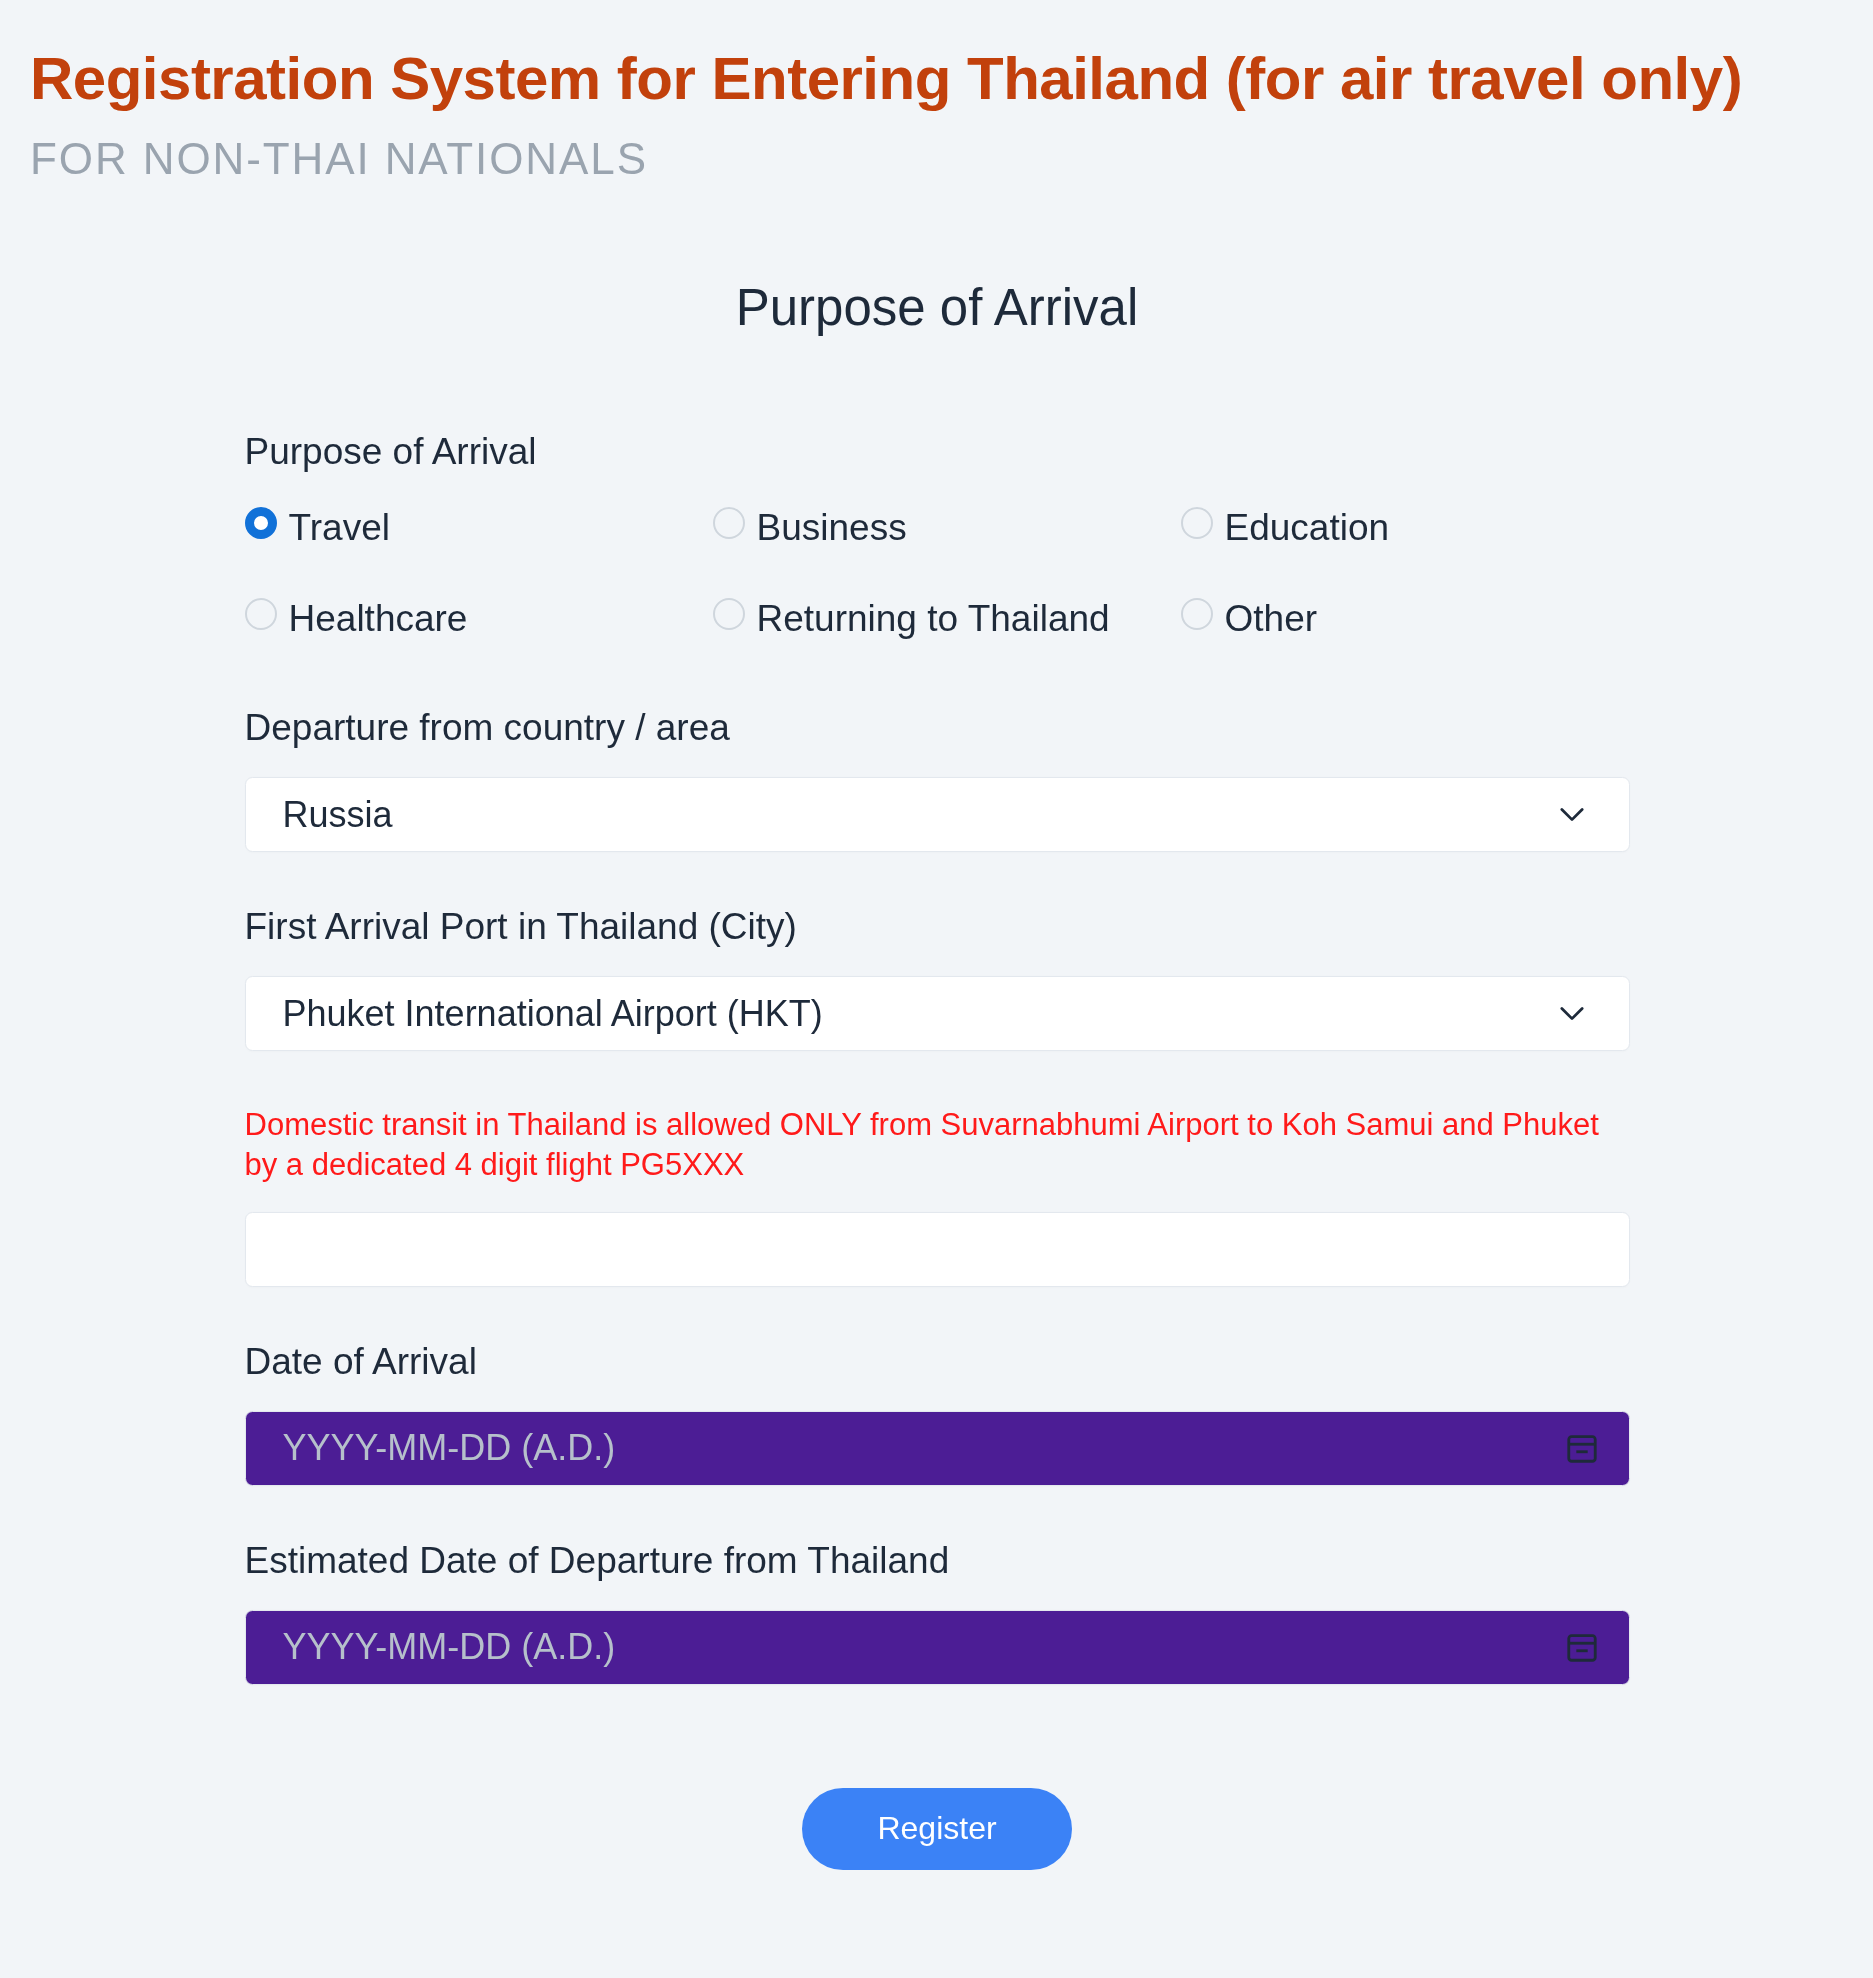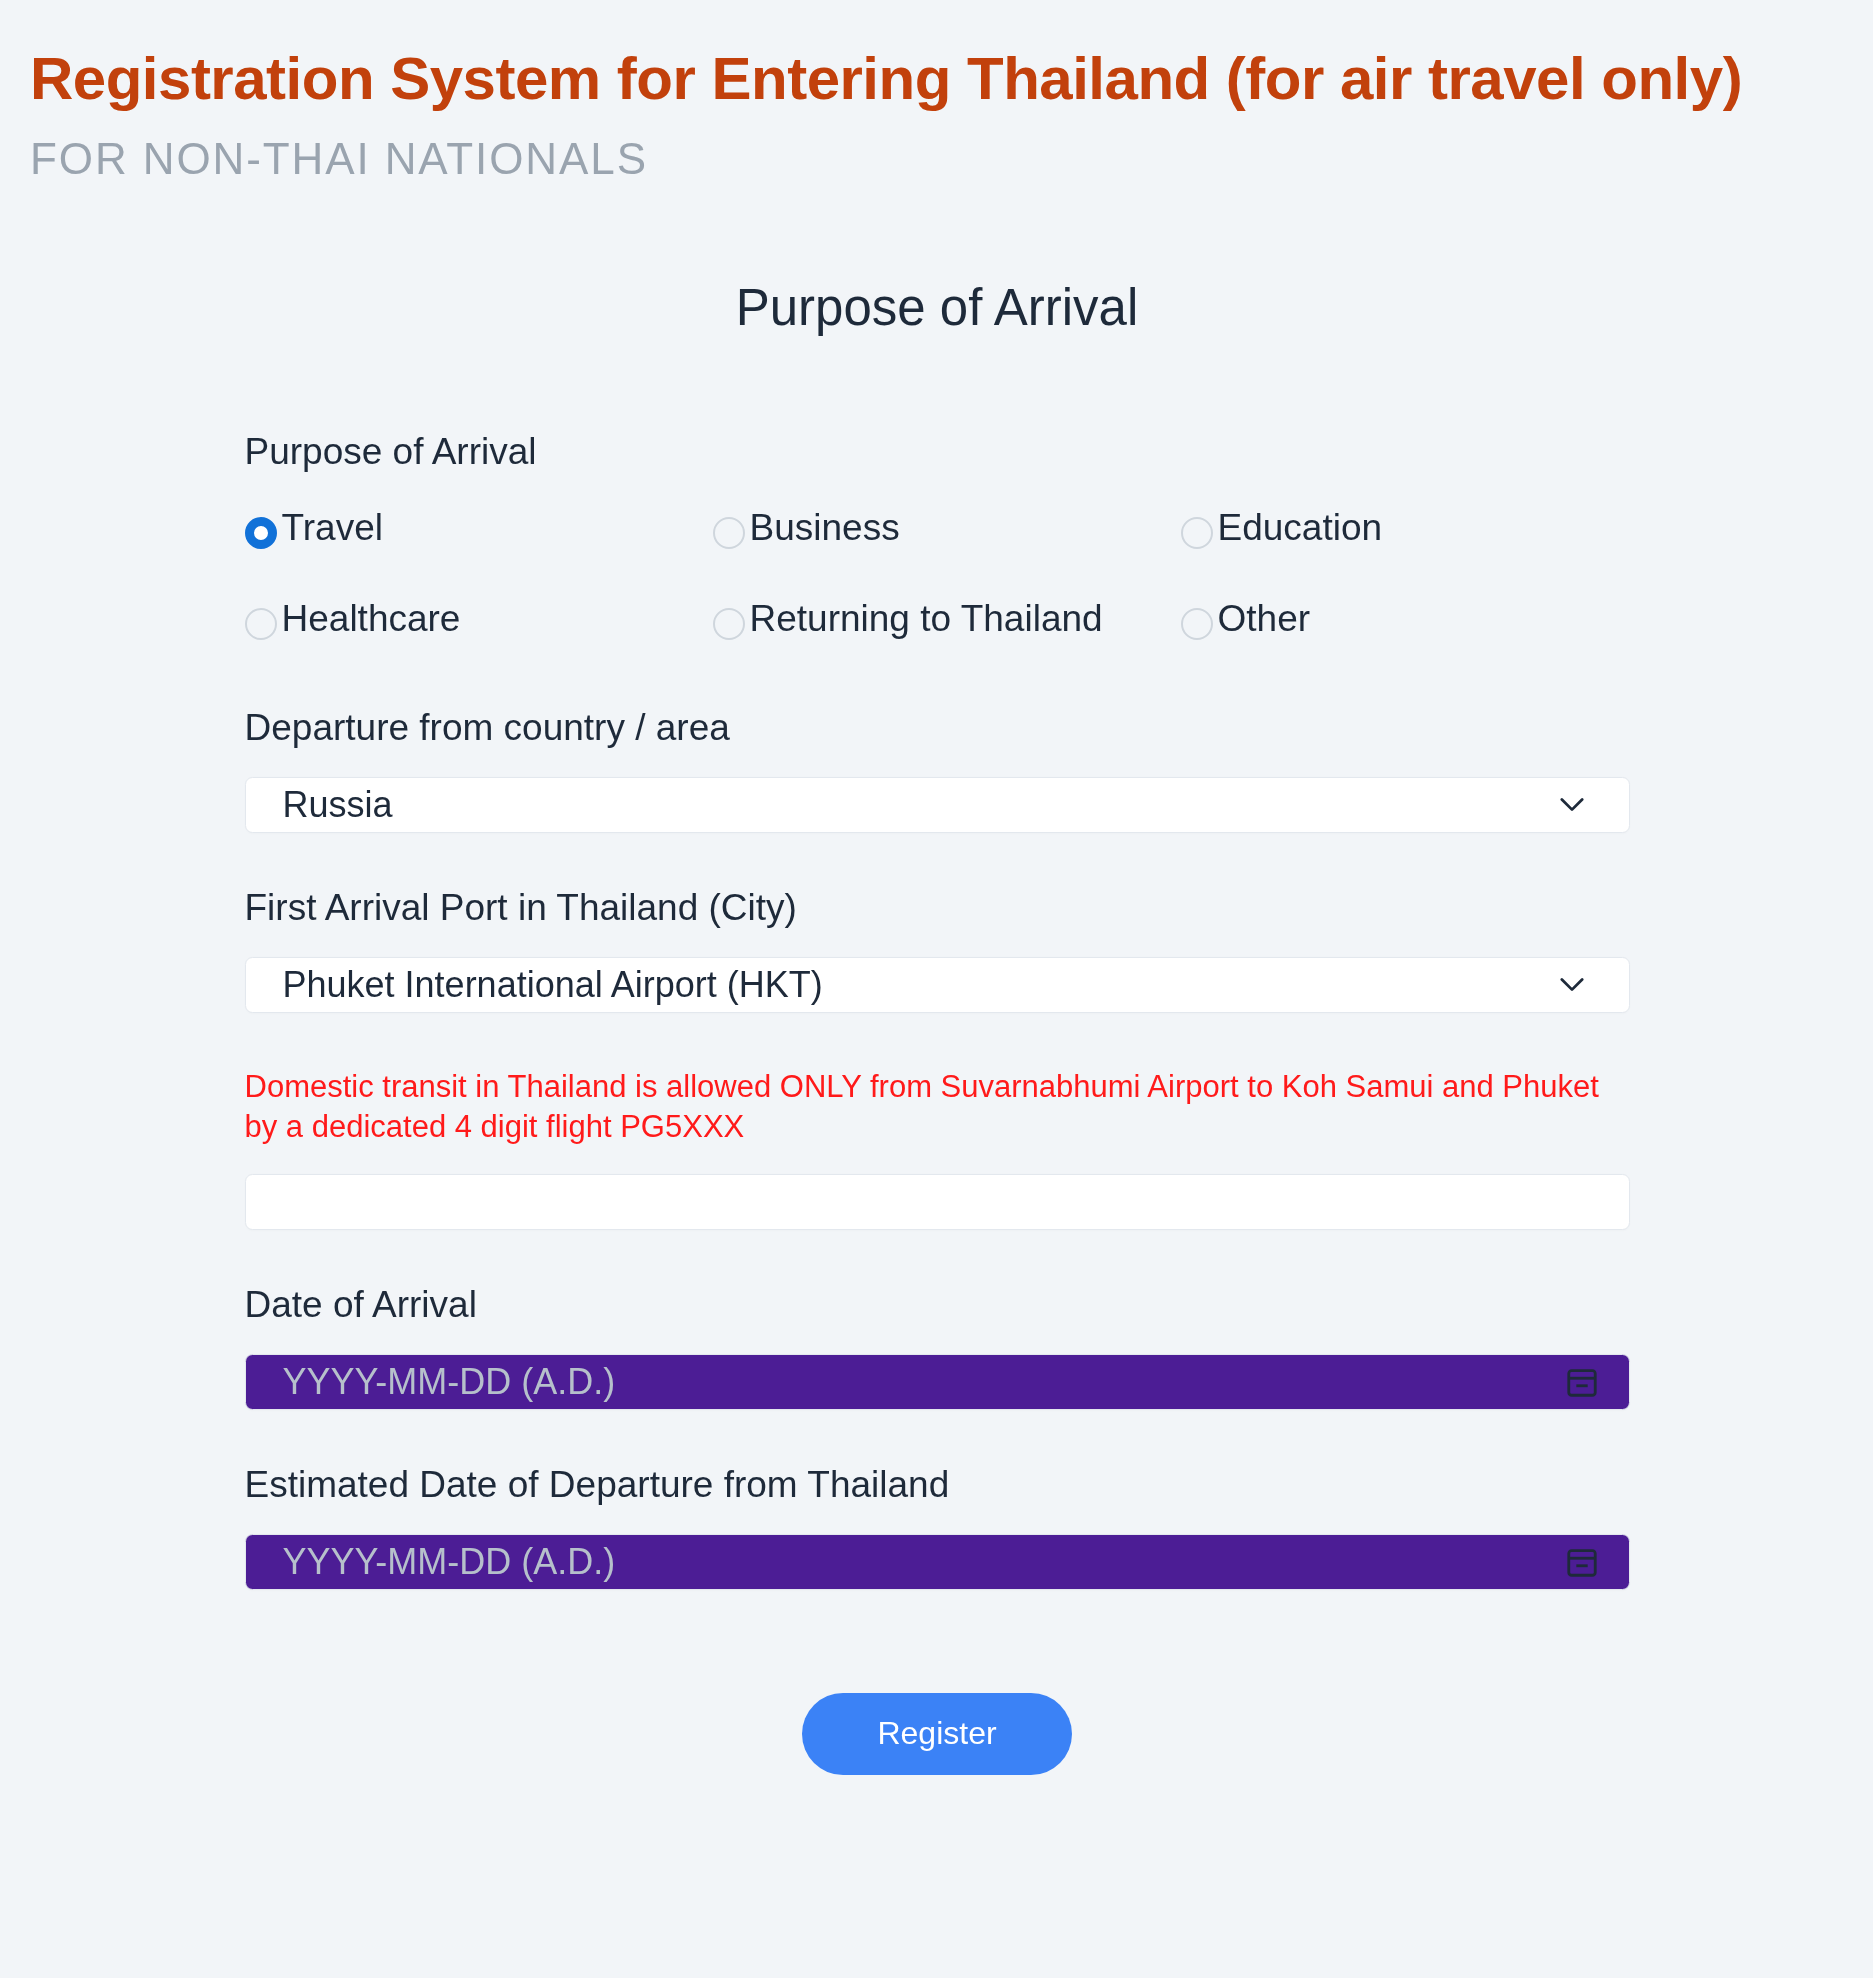--- a/index.html
+++ b/index.html
@@ -47,22 +47,22 @@
   .radio-group {
     display: grid;
     grid-template-columns: 1fr 1fr 1fr;
     row-gap: 49px;
     column-gap: 19px;
     margin-top: 34px;
     margin-bottom: 67px;
   }
   .radio-item {
     display: flex;
-    align-items: flex-end;
-    gap: 5px;
+    align-items: flex-start;
+    gap: 12px;
     cursor: pointer;
   }
   .radio-outer {
     width: 32px;
     height: 32px;
     border-radius: 50%;
     border: 2.8px solid #cfd6dd;
     flex: 0 0 auto;
     display: flex;
     align-items: center;
@@ -73,21 +73,21 @@
     background: #fff;
   }
   .radio-label {
     font-size: 37px;
     color: #1e2a3a;
   }
   .form-block { margin-top: 54px; }
   .select-box, .text-box, .date-box {
     position: relative;
     width: 100%;
-    height: 56px;
+    height: 75px;
     background: #ffffff;
     border: 0.9px solid #e3e8ee;
     border-radius: 7.5px;
     display: flex;
     align-items: center;
     padding: 0 37px;
     box-shadow: 0 0.9px 1.9px rgba(0,0,0,0.02);
   }
   .date-box { background: #4c1d95; }
   .select-value {

